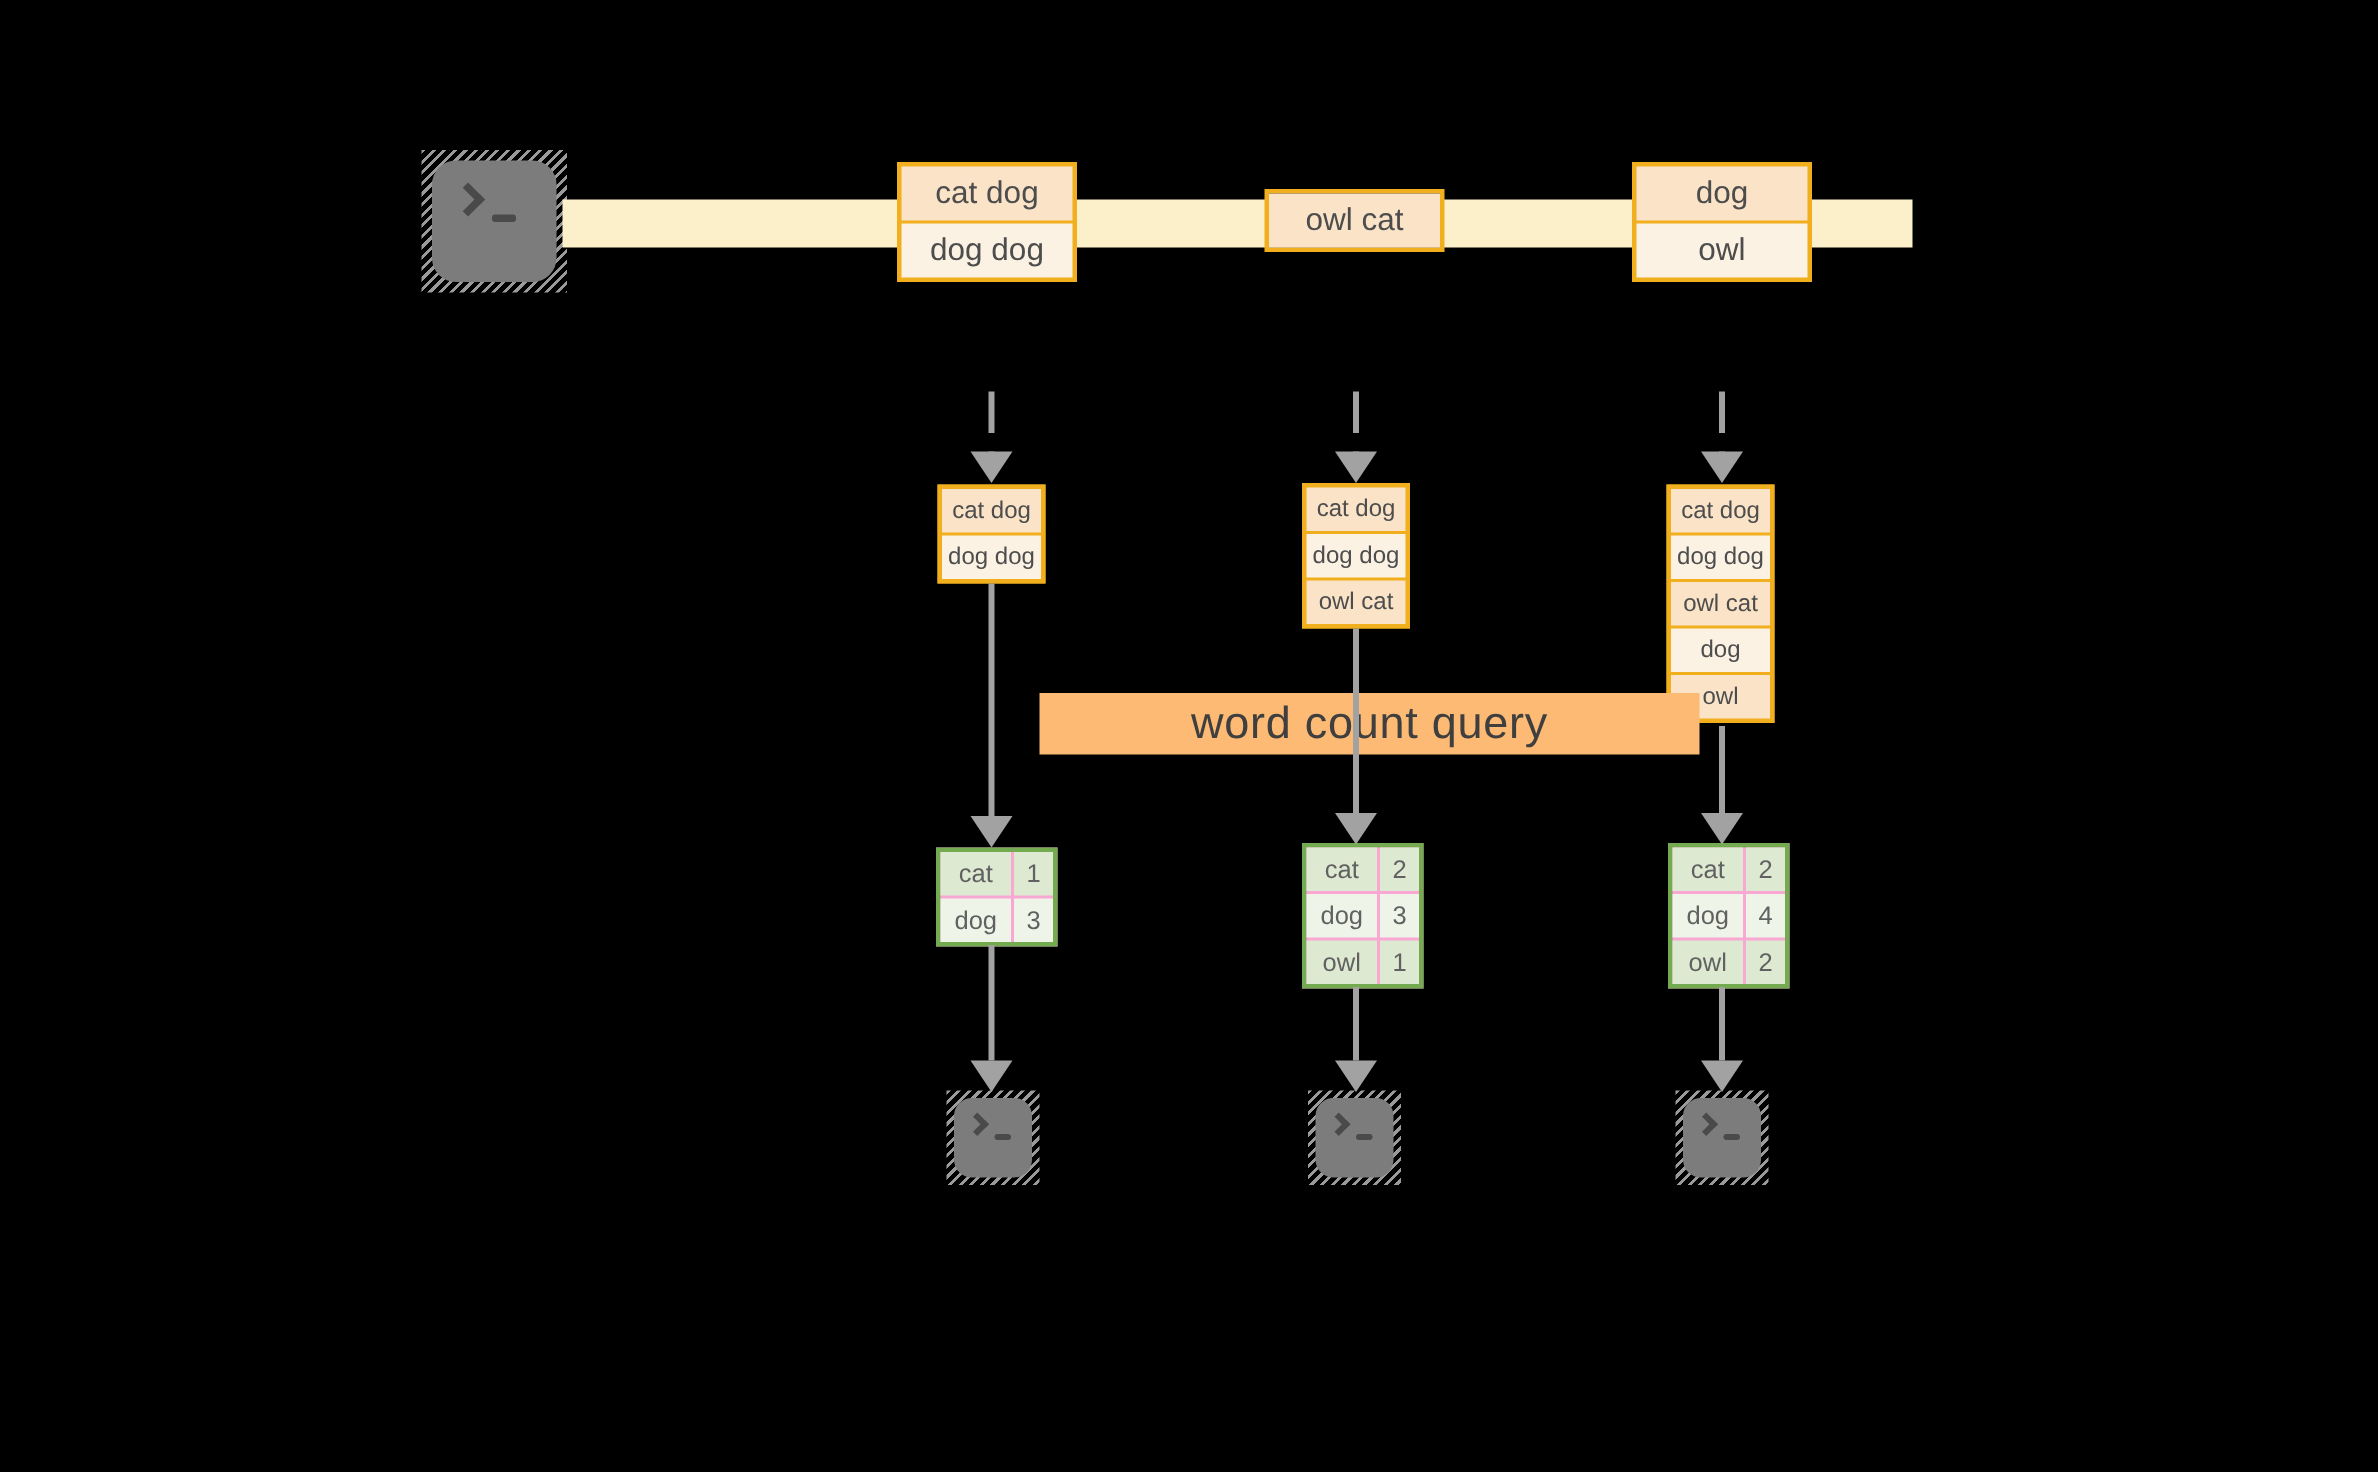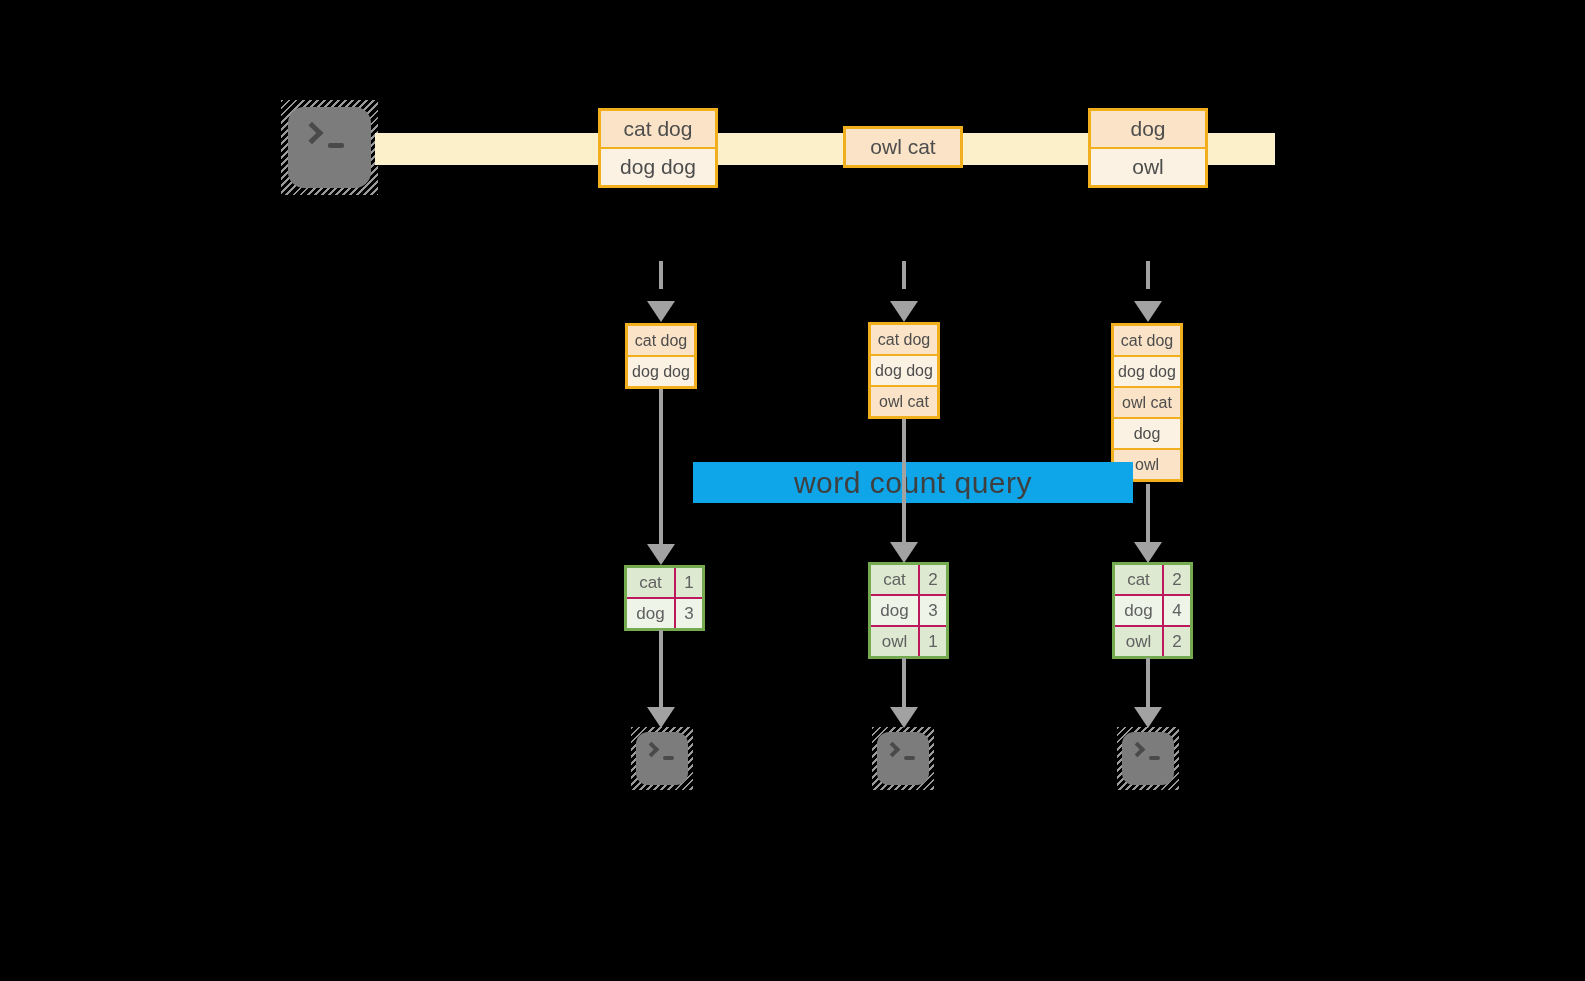--- a/index.html
+++ b/index.html
@@ -61,21 +61,21 @@
     width:66px;height:29px;line-height:29px;text-align:center;
     font-size:16px;color:#4d4d4d;
   }
   .scell:nth-child(odd){background:#fae3c7;}
   .scell:nth-child(even){background:#fcf2e3;}
   .stack1{left:625px;top:323px;}
   .stack2{left:868px;top:322px;}
   .stack3{left:1111px;top:323px;}
   
   .querybox{
-    position:absolute;left:693px;top:462px;width:440px;height:41px;background:#0ea5e9;
+    position:absolute;left:693px;top:462px;width:440px;height:41px;background:#fdba74;
     display:flex;align-items:center;justify-content:center;
     font-size:30px;color:#3f3f3f;letter-spacing:0.5px;
   }
   
   .varrow{position:absolute;width:30px;display:flex;flex-direction:column;align-items:center;z-index:5;}
   .shaft{width:4px;background:#a2a2a2;}
   .shaft.dashed{background:repeating-linear-gradient(#a2a2a2 0 28px,rgba(0,0,0,0) 28px 40px);}
   .ahead{
     width:0;height:0;border-left:14px solid transparent;border-right:14px solid transparent;
     border-top:21px solid #a2a2a2;
@@ -83,21 +83,21 @@
   .d1{left:646px;top:261px;} .d2{left:889px;top:261px;} .d3{left:1133px;top:261px;}
   .d1 .shaft,.d2 .shaft,.d3 .shaft{height:40px;}
   .q1{left:646px;top:389px;} .q1 .shaft{height:155px;}
   .q2{left:889px;top:419px;} .q2 .shaft{height:123px;}
   .q3{left:1133px;top:484px;} .q3 .shaft{height:58px;}
   .b1{left:646px;top:630px;} .b1 .shaft{height:77px;}
   .b2{left:889px;top:658px;} .b2 .shaft{height:49px;}
   .b3{left:1133px;top:658px;} .b3 .shaft{height:49px;}
   
   .gtable{
-    position:absolute;border:3px solid #74aa50;background:#be185d;
+    position:absolute;border:3px solid #74aa50;background:#f9a8d4;
     display:grid;grid-template-columns:47px 26px;gap:2px;
   }
   .gcell{
     height:29px;line-height:29px;text-align:center;font-size:17px;color:#616161;
   }
   .gtable .gcell:nth-child(4n+1),.gtable .gcell:nth-child(4n+2){background:#dde9d1;}
   .gtable .gcell:nth-child(4n+3),.gtable .gcell:nth-child(4n){background:#eef4e8;}
   .t1{left:624px;top:565px;}
   .t2{left:868px;top:562px;}
   .t3{left:1112px;top:562px;}

